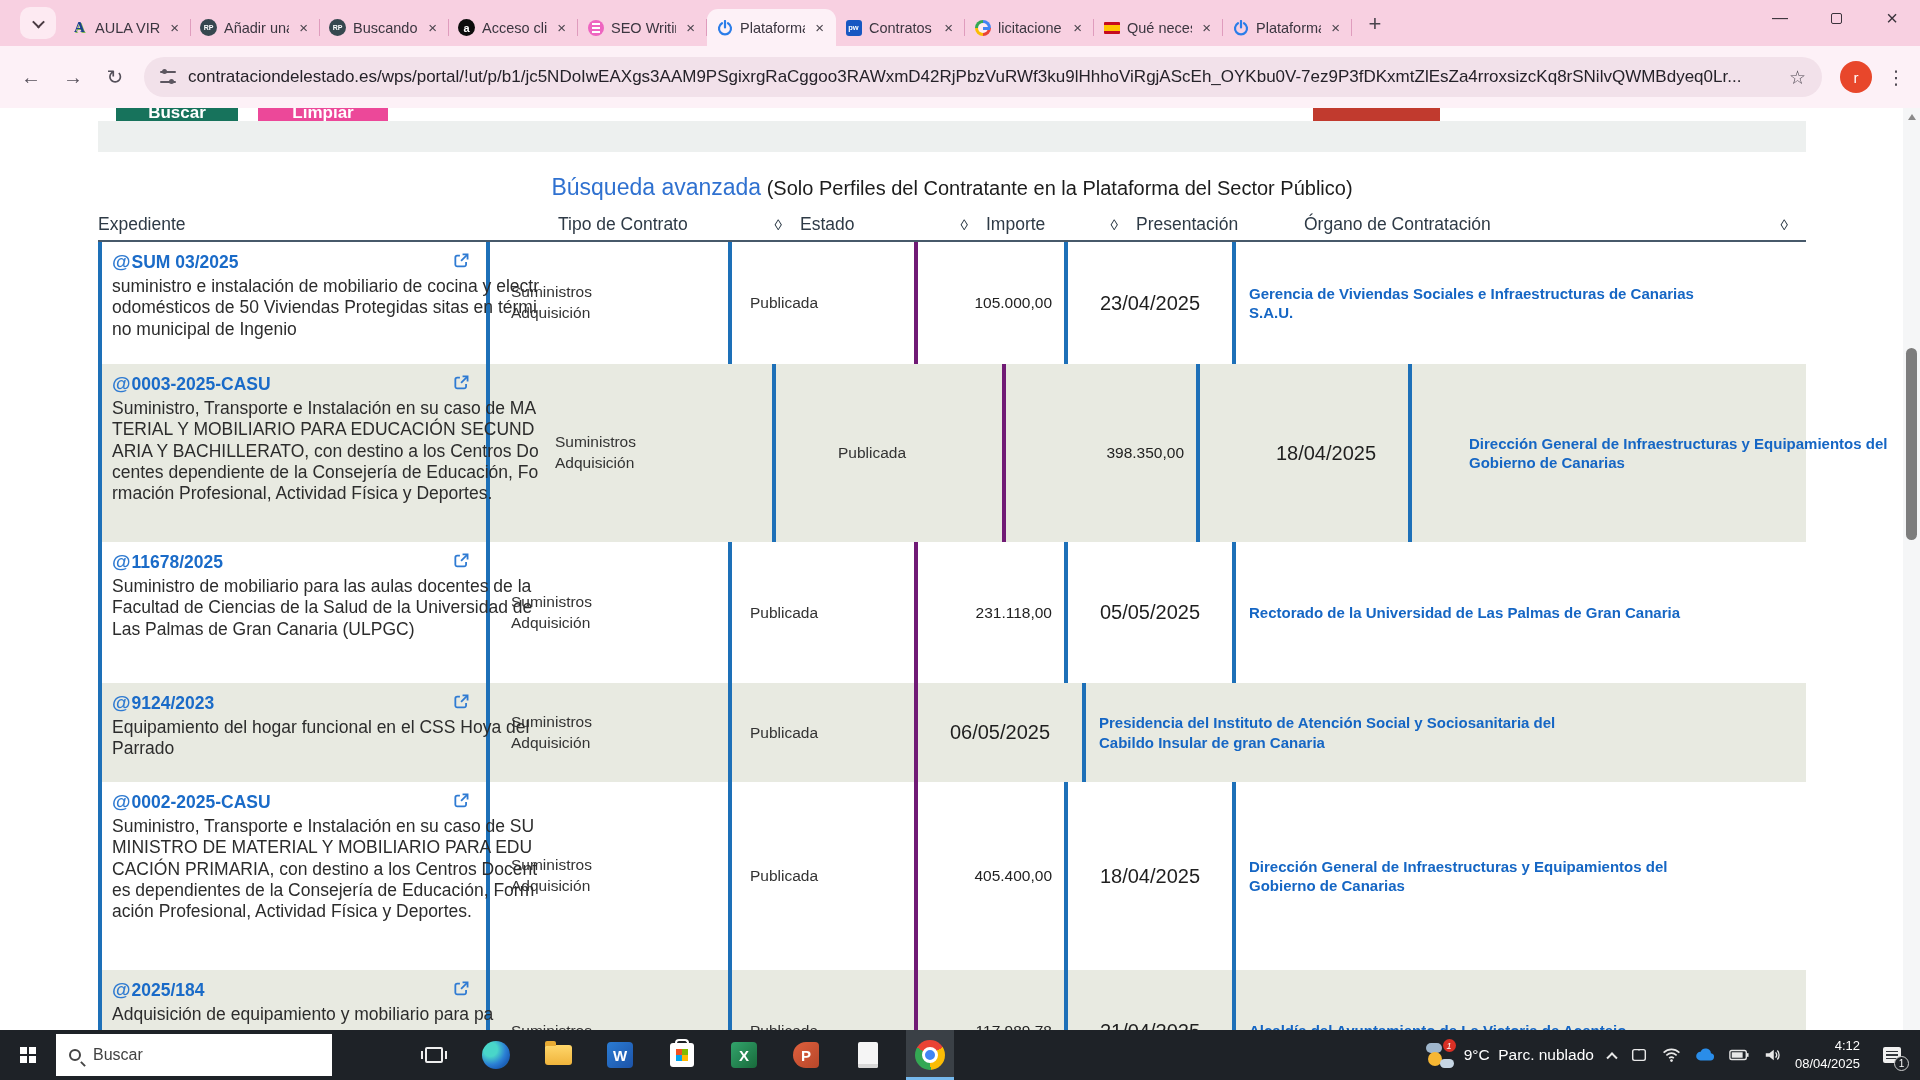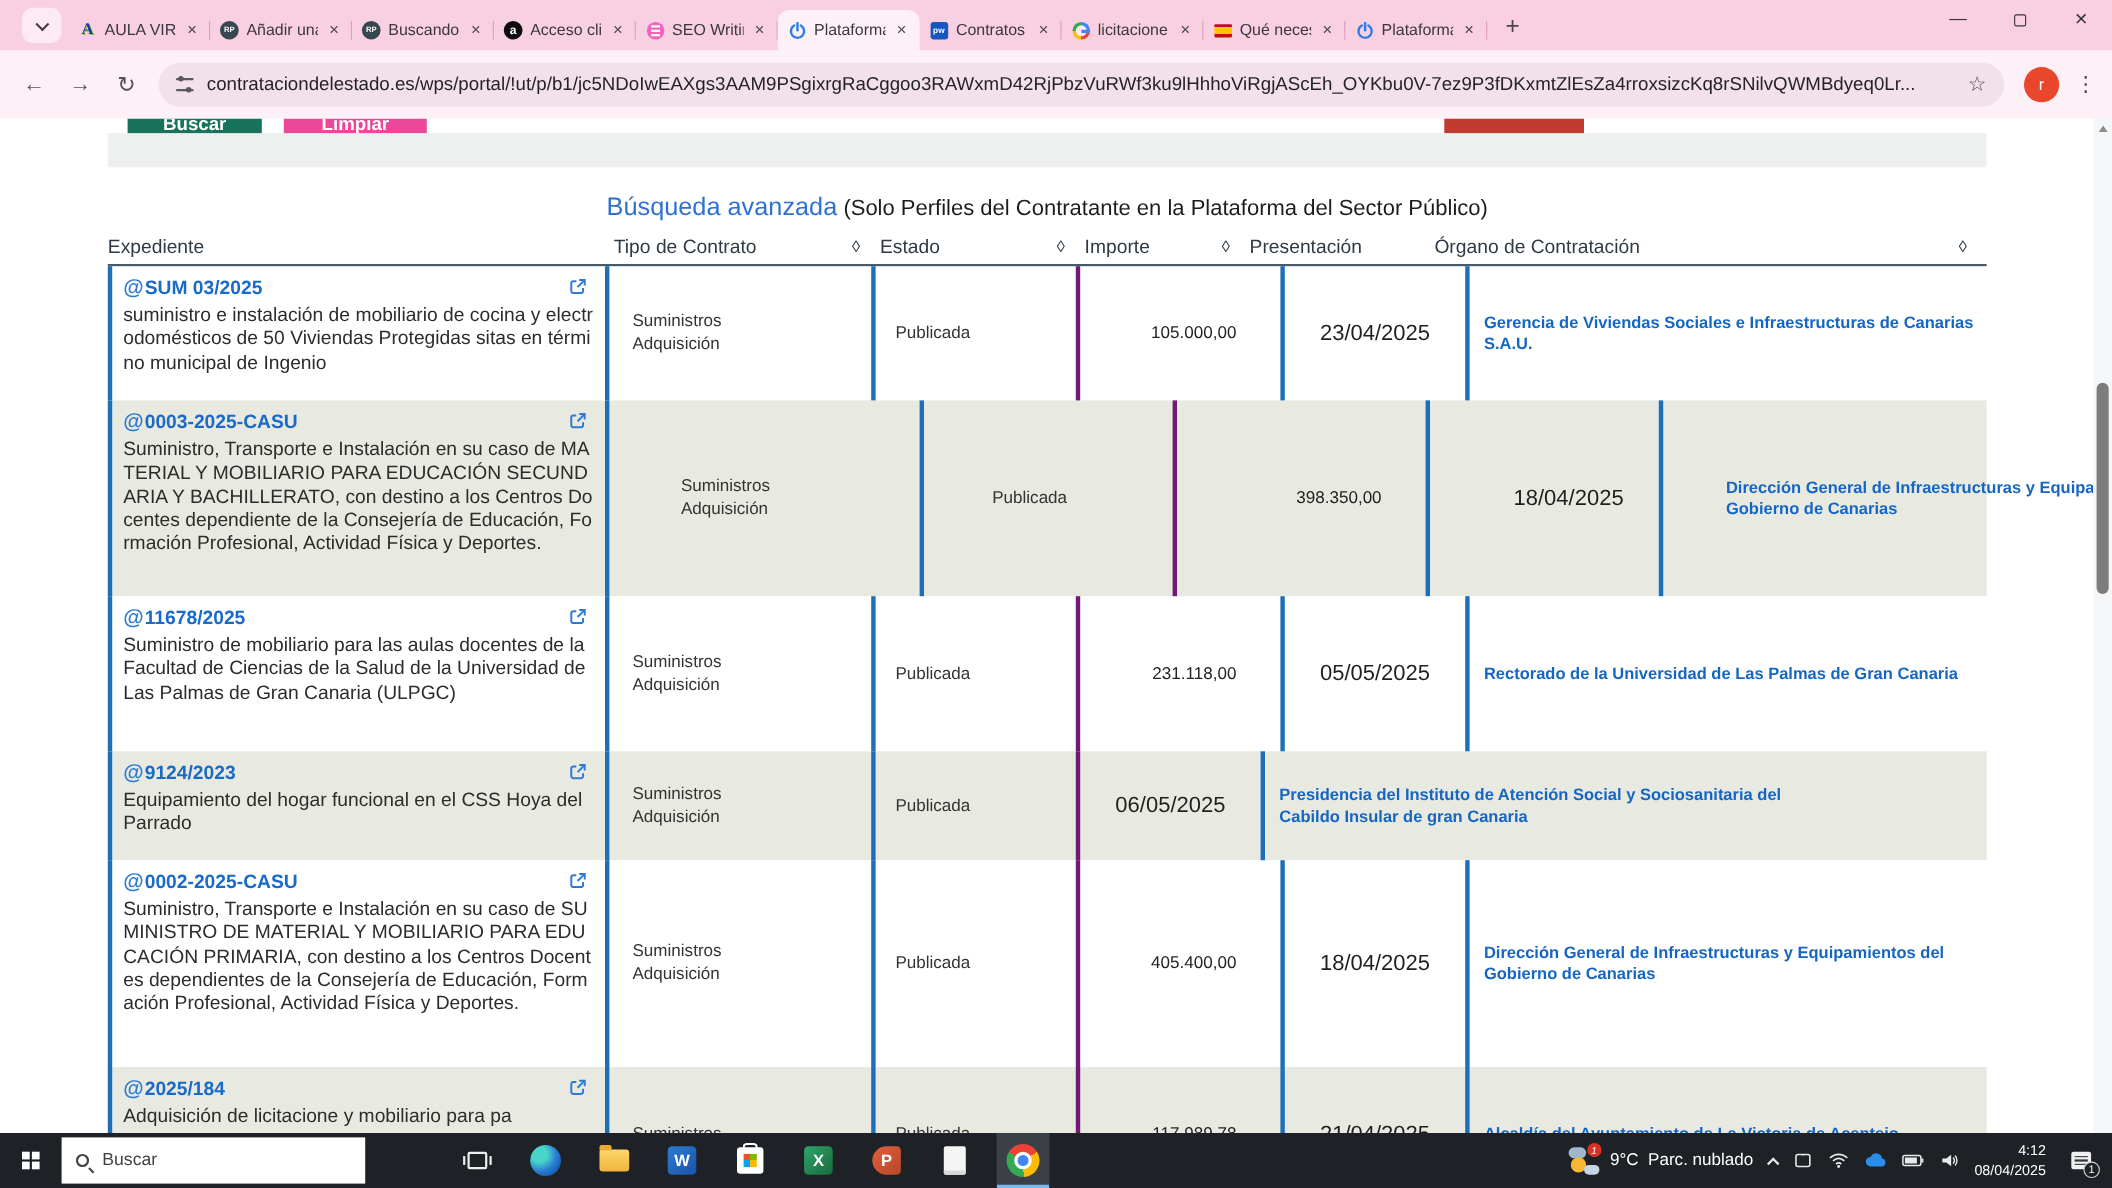--- a/index.html
+++ b/index.html
@@ -59,24 +59,24 @@
   .title-link { color:#2f71d0; font-size:23px; }
   .title-sub { color:#1c1c1c; font-size:20px; }
   .thead { position:absolute; top:100px; width:1708px; height:32px; display:flex; }
   .th { position:relative; display:flex; align-items:center; font-size:17.5px; color:#2e3a46; }
   .th .sort { position:absolute; right:18px; font-size:15px; color:#1c2b39; }
   .hline { position:absolute; top:132px; width:1708px; height:2px; background:#47596a; }
   .tbody { position:absolute; top:134px; width:1708px; }
   .trow { display:flex; width:1708px; }
   .trow.shade { background:#e8eae1; }
   .c { flex:0 0 auto; }
-  .c1 { width:456px; border-left:4px solid #1d70b8; border-right:4px solid #1d70b8; padding:9px 14px 8px 10px; position:relative; }
+  .c1 { width:392px; border-left:4px solid #1d70b8; border-right:4px solid #1d70b8; padding:9px 14px 8px 10px; position:relative; }
   .c2 { width:242px; border-right:4px solid #1d70b8; display:flex; flex-direction:column; justify-content:center; padding-left:21px; font-size:15.5px; color:#333; line-height:1.35; }
   .c3 { width:186px; border-right:4px solid #701a75; display:flex; align-items:center; padding-left:18px; font-size:15.5px; color:#333; }
-  .c4 { width:150px; border-right:4px solid #1d70b8; display:flex; align-items:center; justify-content:flex-end; padding-right:40px; font-size:15.5px; color:#222;margin-left:36px; }
+  .c4 { width:150px; border-right:4px solid #1d70b8; display:flex; align-items:center; justify-content:flex-end; padding-right:12px; font-size:15.5px; color:#222; }
   .c5 { width:168px; border-right:4px solid #1d70b8; display:flex; align-items:center; justify-content:center; font-size:20px; color:#1f1f1f; }
   .c6 { width:502px; display:flex; align-items:center; padding:0 14px 0 13px; }
   .exp-link { color:#1a6bc8; font-weight:bold; font-size:17.5px; text-decoration:none; }
   .at-sign { color:#2e7ad1; font-weight:bold; font-size:19px; margin-right:1px; }
   .ext-icon { position:absolute; right:16px; top:10px; }
   .exp-desc { font-size:17.5px; color:#2c2c2c; line-height:1.22; word-break:break-all; width:428px; margin-top:3px; }
   .org-link { color:#1566c4; font-weight:bold; font-size:15px; line-height:1.3; text-decoration:none; }
   .r1 { min-height:122px; } .r2 { min-height:178px;gap:44px; } .r3 { min-height:141px; } .r4 { min-height:99px; } .r5 { min-height:188px; } .r6 { height:122px; }
 
   
@@ -393,21 +393,21 @@
         </div>
 
         <div class="trow r6 shade">
           <div class="c c1">
             <a class="exp-link"><span class="at-sign">@</span><span>2025/184</span></a>
             <span class="ext-icon"><svg width="17" height="17" viewBox="0 0 16 16">
                   <path d="M6.5 3.5H4A1.8 1.8 0 0 0 2.2 5.3v6.5A1.8 1.8 0 0 0 4 13.6h6.5a1.8 1.8 0 0 0 1.8-1.8V9.3" fill="none" stroke="#2f7bd3" stroke-width="1.7"></path>
                   <path d="M9 2.3h4.7V7" fill="none" stroke="#2f7bd3" stroke-width="1.7"></path>
                   <path d="M13.5 2.5 7.6 8.4" fill="none" stroke="#2f7bd3" stroke-width="1.7"></path>
                 </svg></span>
-            <div class="exp-desc">Adquisición de licitacione y mobiliario para pa</div>
+            <div class="exp-desc">Adquisición de equipamiento y mobiliario para pa</div>
           </div>
           <div class="c c2">
               <div>Suministros</div>
               <div></div>
             </div>
           <div class="c c3">Publicada</div>
           <div class="c c4">117.989,78</div>
           <div class="c c5">21/04/2025</div>
           <div class="c c6">
               <a class="org-link">Alcaldía del Ayuntamiento de La Victoria de Acentejo</a>

